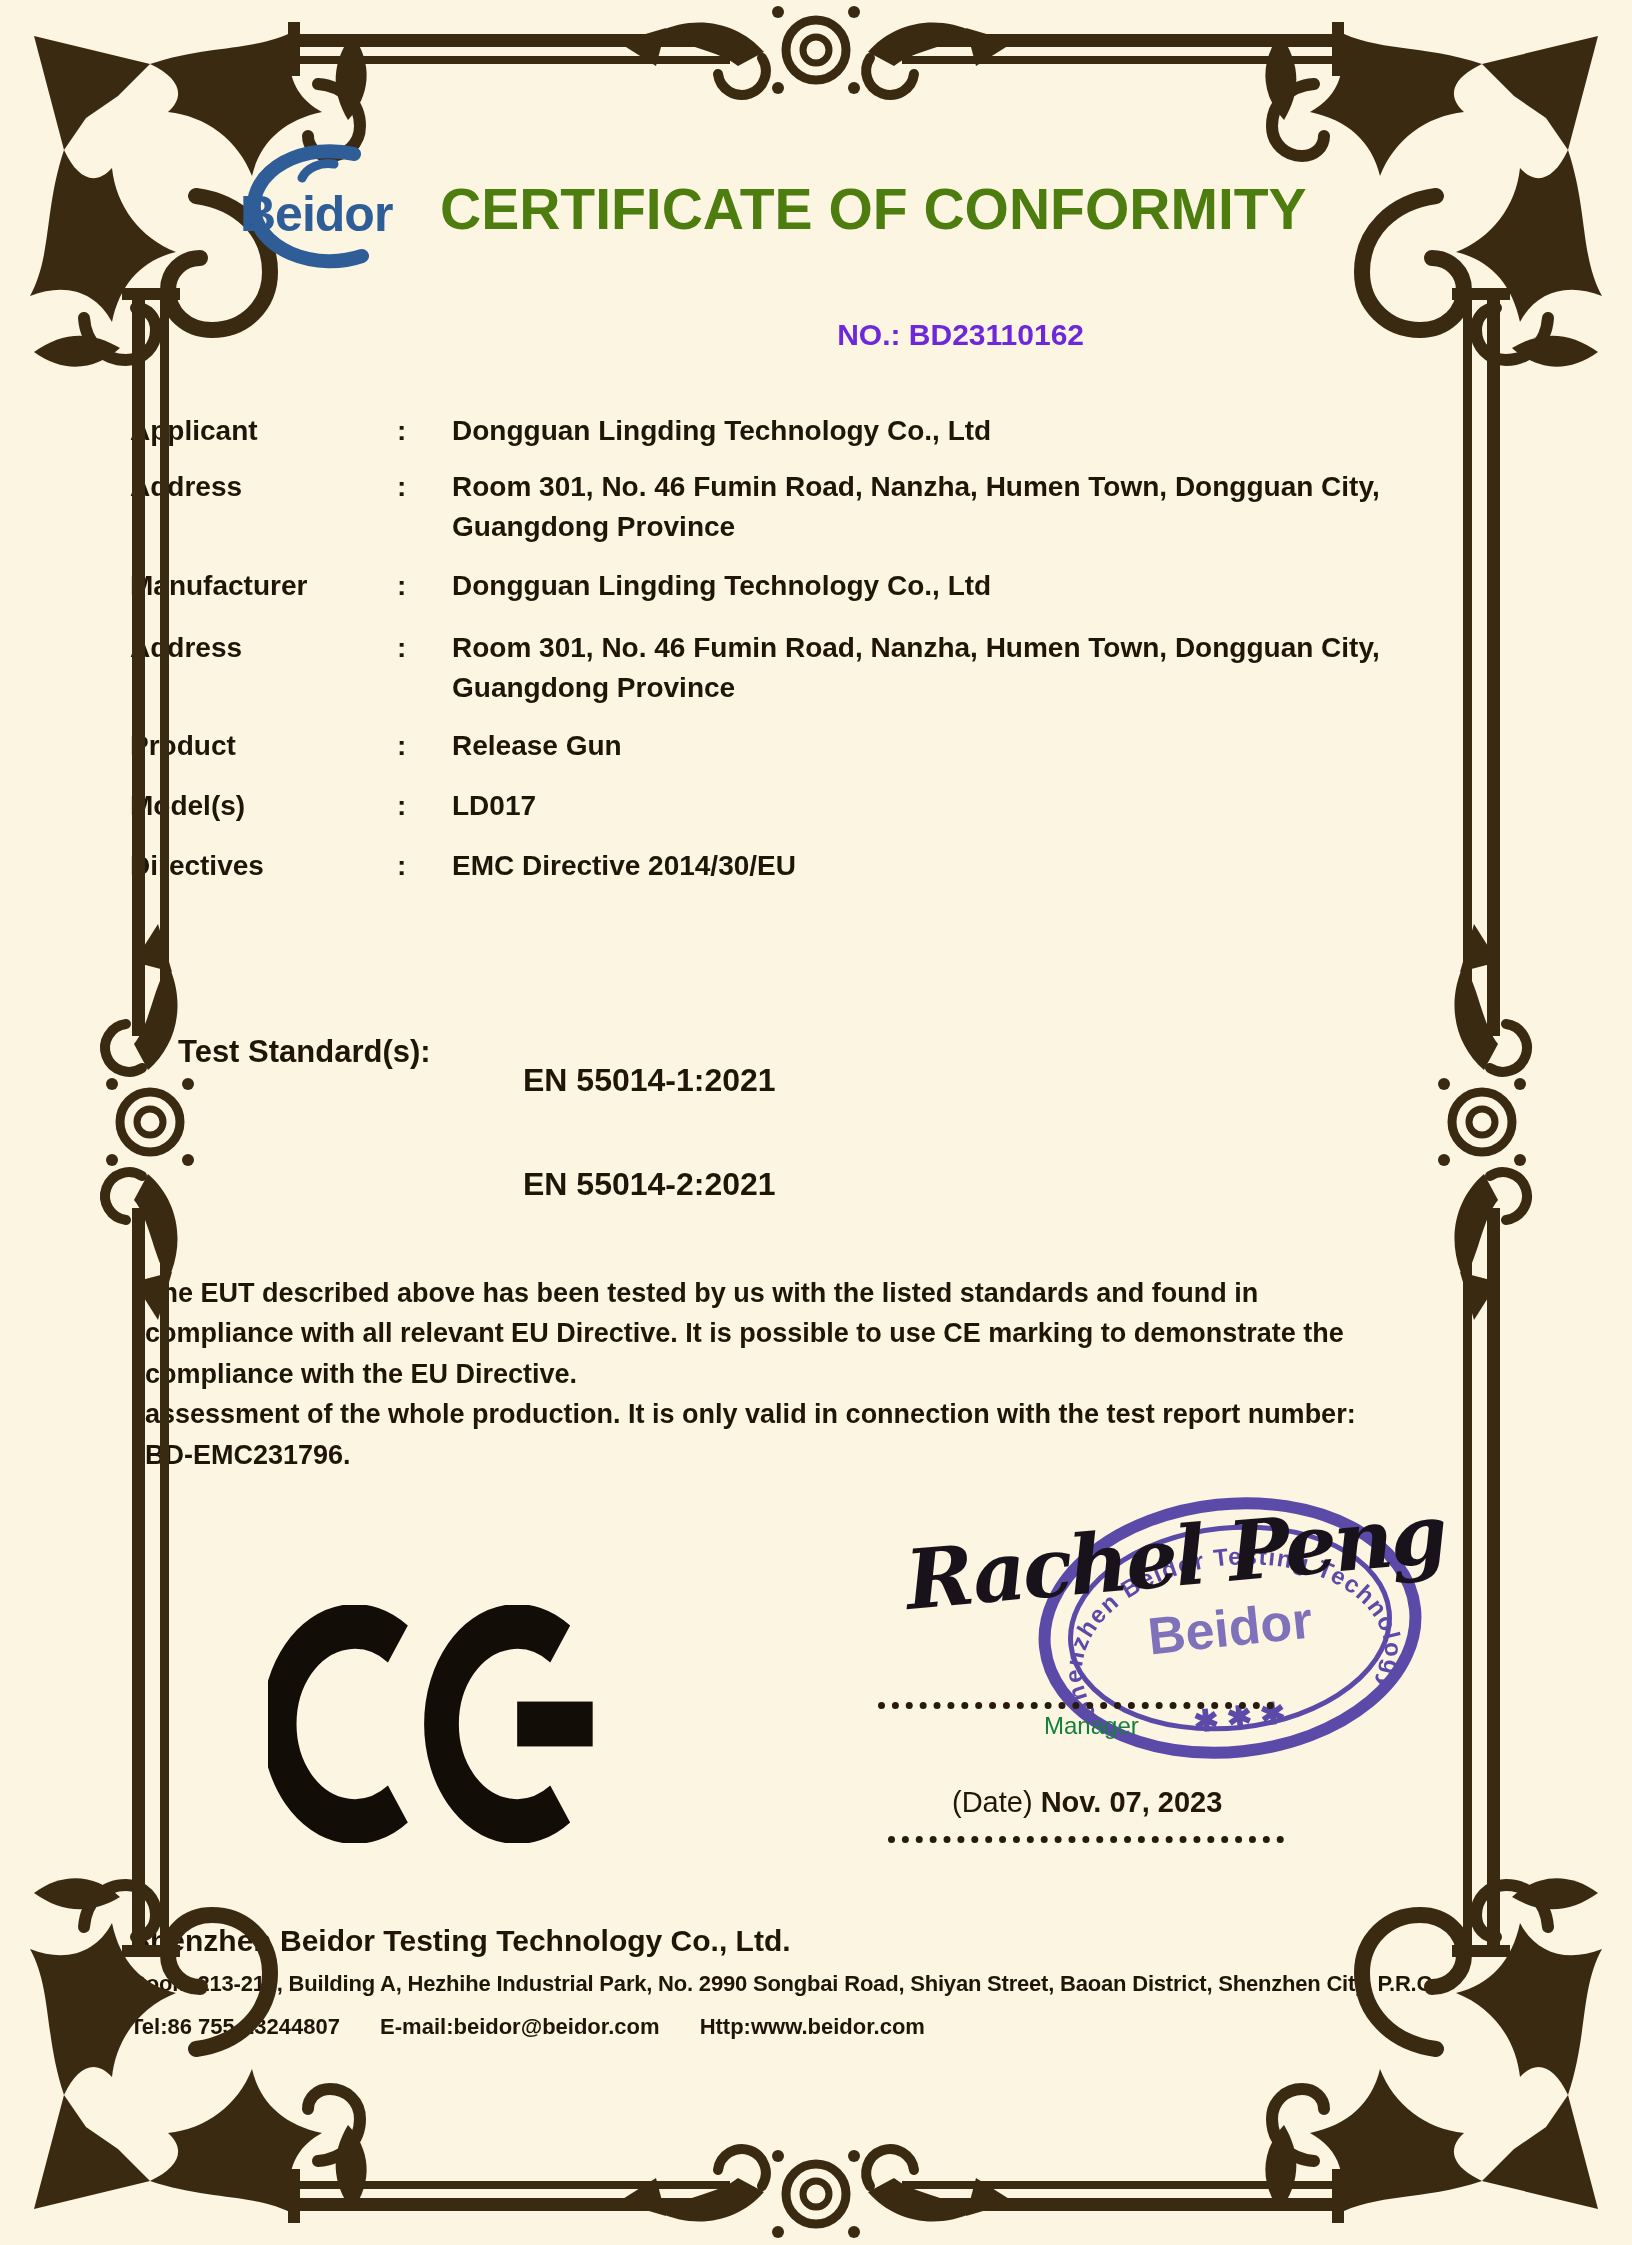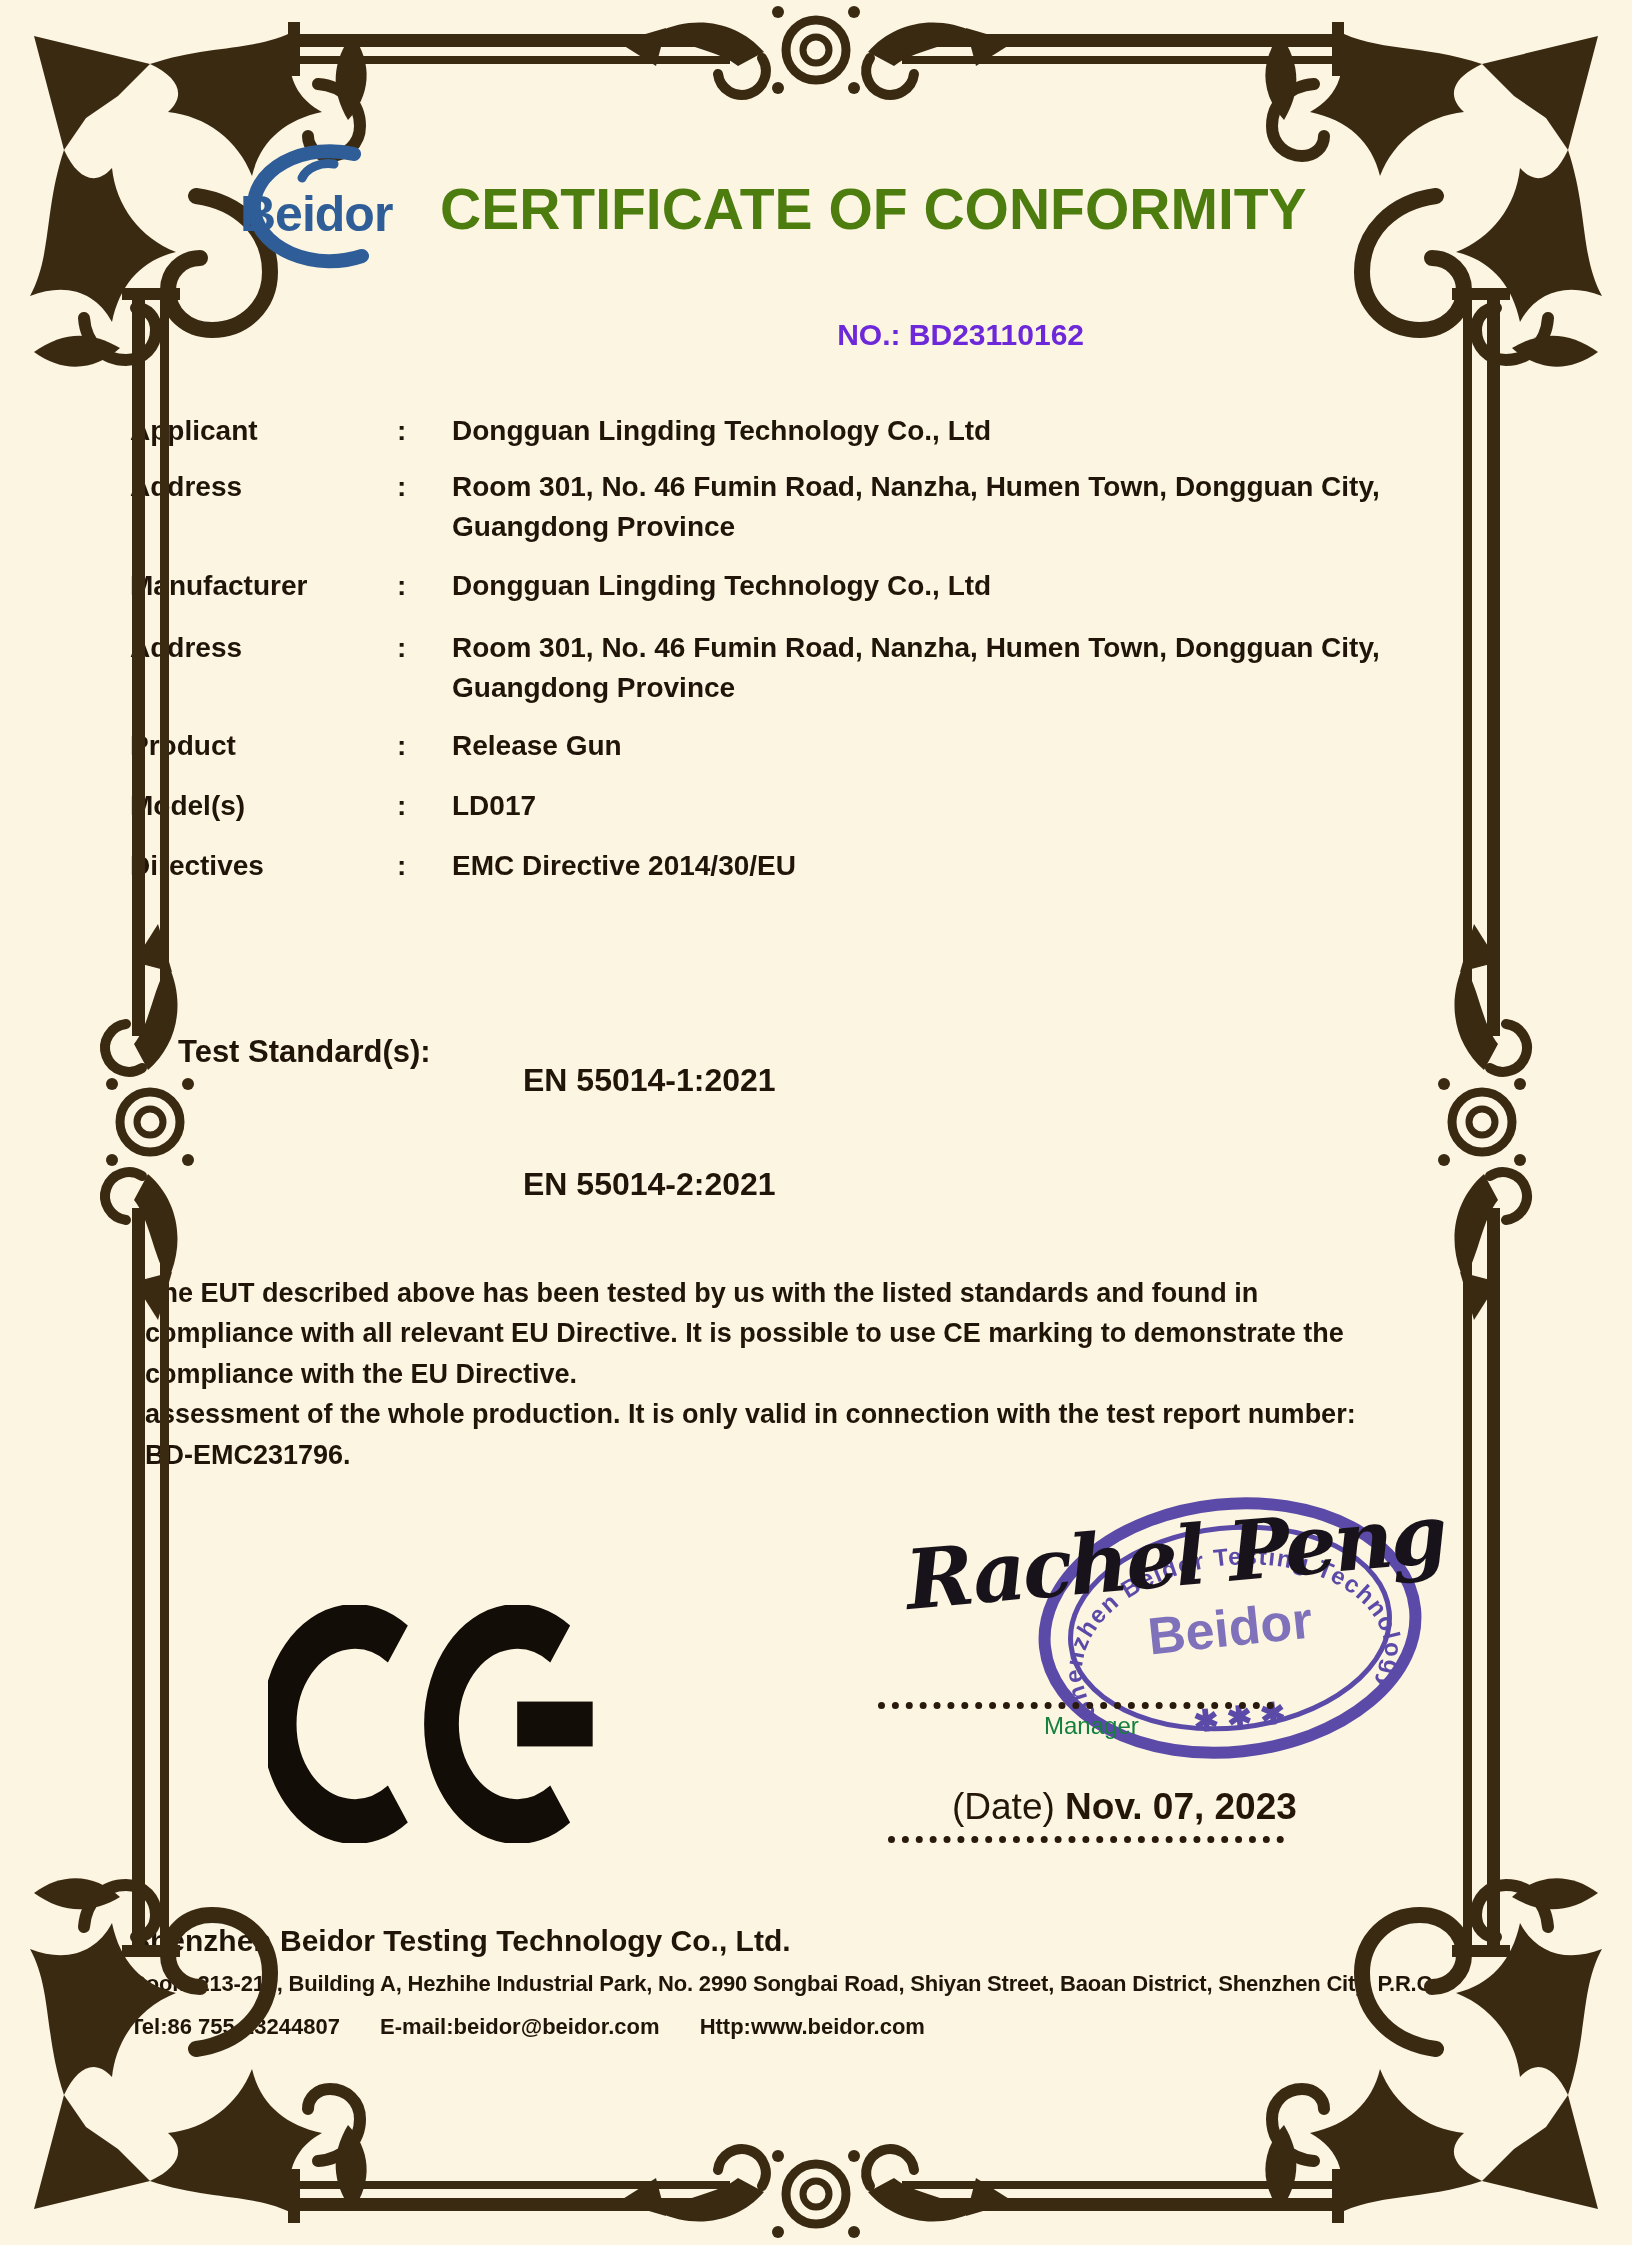--- a/index.html
+++ b/index.html
@@ -32,21 +32,21 @@
   .statement{left:145px;top:1273px;width:1330px;font-size:27px;font-weight:bold;line-height:40.4px;}
   
   .signature{
     left:905px;top:1512px;width:460px;
     font-family:"DejaVu Serif", serif;font-style:italic;font-weight:bold;
     font-size:82px;color:#18121a;letter-spacing:-3px;white-space:nowrap;
     transform:rotate(-5deg);z-index:5;
   }
   .dotline{border-bottom:7px dotted #2a1a0e;z-index:4;}
   .manager{left:1044px;top:1712px;font-size:24px;color:#15803d;z-index:4;}
-  .dateline{left:952px;top:1786px;font-size:37px;white-space:nowrap;z-index:4;color:#241608;}
+  .dateline{left:952px;top:1786px;font-size:29px;white-space:nowrap;z-index:4;color:#241608;}
   .dateline .dv{font-weight:bold;}
   
   .f-company{left:130px;top:1924px;font-size:30px;font-weight:bold;}
   .f-address{left:130px;top:1971px;font-size:22px;font-weight:bold;letter-spacing:-0.2px;white-space:nowrap;}
   .f-contact{left:130px;top:2014px;font-size:22px;font-weight:bold;white-space:nowrap;}
   .f-contact span{margin-right:34px;}
   svg text{font-family:"Liberation Sans", sans-serif;}
 </style>
 </head>
 <body>

